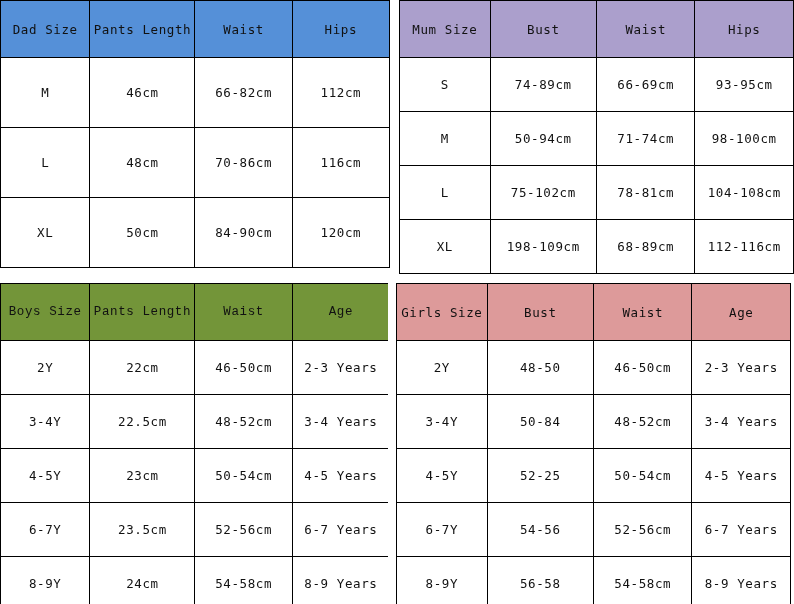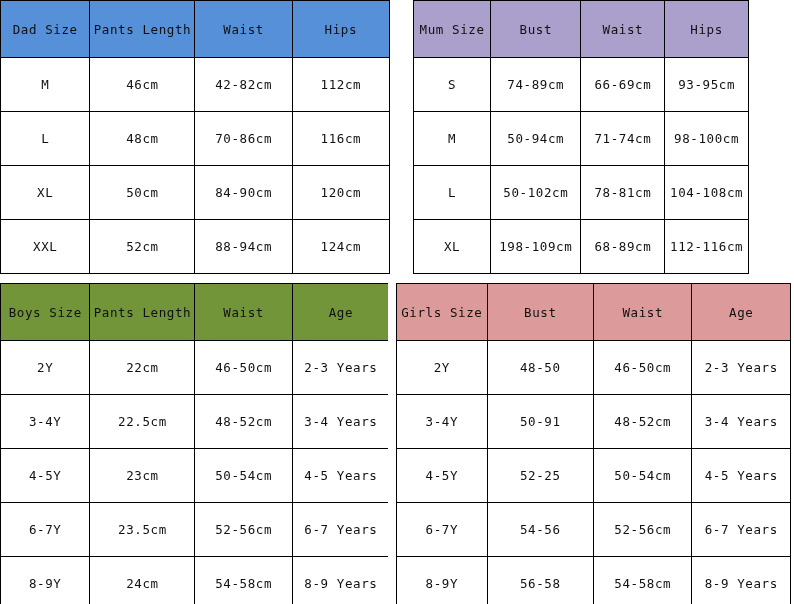--- a/index.html
+++ b/index.html
@@ -20,21 +20,21 @@
     height: 604px;
     background: #ffffff;
   }
 
   
   .quadrant {
     position: absolute;
     background: #ffffff;
   }
   .q-dad   { left: 0px;   top: 0px;   width: 390px; height: 268px; }
-  .q-mum   { left: 413px; top: 0px;   width: 336px; height: 268px; }
+  .q-mum   { left: 399px; top: 0px;   width: 395px; height: 268px; }
   .q-boys  { left: 0px;   top: 283px; width: 390px; height: 321px; }
   .q-girls { left: 388px; top: 283px; width: 395px; height: 321px; padding-left: 8px; }
 
   table.size-table {
     width: 100%;
     height: 100%;
     border-collapse: collapse;
     table-layout: fixed;
     background: #ec4899;
   }
@@ -63,21 +63,21 @@
 
   
   col.c1 { width: 23%; }
   col.c2 { width: 27%; }
   col.c3 { width: 25%; }
   col.c4 { width: 25%; }
 
   
   .hdr-dad   th { background: #5590d8; }
   .hdr-mum   th { background: #ab9fcc; }
-  .hdr-boys  th { background: #739539; }
+  .hdr-boys  th { background: #739539; font-family: Liberation Mono, monospace; }
   .hdr-girls th { background: #dd9a9a; }
 </style>
 </head>
 <body>
 
 <div class="sheet">
 
   <div class="quadrant q-dad">
     <table class="size-table">
       <colgroup>
@@ -91,41 +91,35 @@
           <th>Dad Size</th>
           <th>Pants Length</th>
           <th>Waist</th>
           <th>Hips</th>
         </tr>
       </thead>
       <tbody>
         <tr>
           <td>M</td>
           <td>46cm</td>
-          <td>42-82cm</td>
+          <td>66-82cm</td>
           <td>112cm</td>
         </tr>
         <tr>
           <td>L</td>
           <td>48cm</td>
           <td>70-86cm</td>
           <td>116cm</td>
         </tr>
         <tr>
           <td>XL</td>
           <td>50cm</td>
           <td>84-90cm</td>
           <td>120cm</td>
         </tr>
-        <tr>
-          <td>XXL</td>
-          <td>52cm</td>
-          <td>88-94cm</td>
-          <td>124cm</td>
-        </tr>
       </tbody>
     </table>
   </div>
 
   <div class="quadrant q-mum">
     <table class="size-table">
       <colgroup>
           <col class="c1">
           <col class="c2">
           <col class="c3">
@@ -147,21 +141,21 @@
           <td>93-95cm</td>
         </tr>
         <tr>
           <td>M</td>
           <td>50-94cm</td>
           <td>71-74cm</td>
           <td>98-100cm</td>
         </tr>
         <tr>
           <td>L</td>
-          <td>50-102cm</td>
+          <td>75-102cm</td>
           <td>78-81cm</td>
           <td>104-108cm</td>
         </tr>
         <tr>
           <td>XL</td>
           <td>198-109cm</td>
           <td>68-89cm</td>
           <td>112-116cm</td>
         </tr>
       </tbody>
@@ -237,21 +231,21 @@
       </thead>
       <tbody>
         <tr>
           <td>2Y</td>
           <td>48-50</td>
           <td>46-50cm</td>
           <td>2-3 Years</td>
         </tr>
         <tr>
           <td>3-4Y</td>
-          <td>50-91</td>
+          <td>50-84</td>
           <td>48-52cm</td>
           <td>3-4 Years</td>
         </tr>
         <tr>
           <td>4-5Y</td>
           <td>52-25</td>
           <td>50-54cm</td>
           <td>4-5 Years</td>
         </tr>
         <tr>

